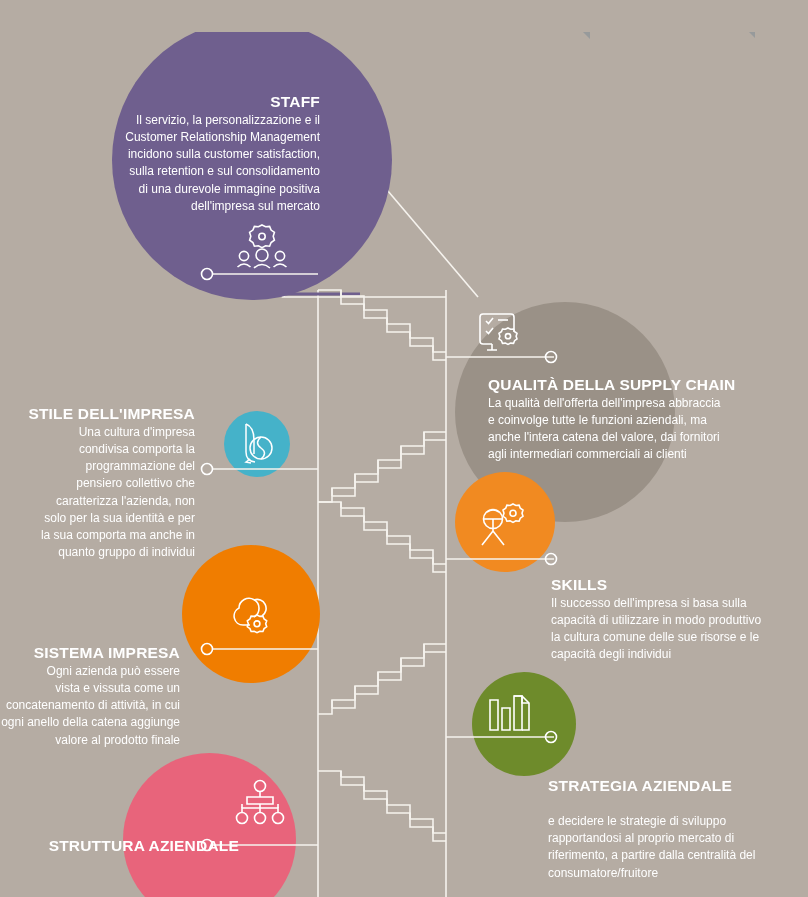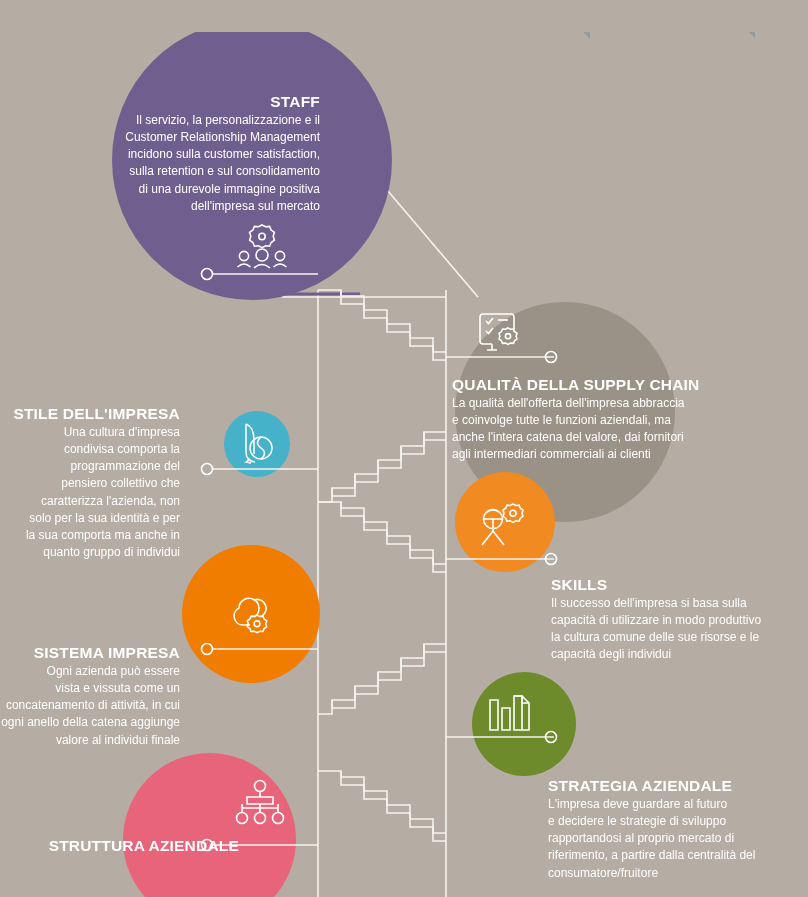--- a/index.html
+++ b/index.html
@@ -226,69 +226,69 @@
     <span class="body">
       <span>Il servizio, la personalizzazione e il</span><br>
       <span>Customer Relationship Management</span><br>
       <span>incidono sulla customer satisfaction,</span><br>
       <span>sulla retention e sul consolidamento</span><br>
       <span>di una durevole immagine positiva</span><br>
       <span>dell'impresa sul mercato</span>
     </span>
   </div>
 
-  <div class="txt ralign" style="left:10px;top:372px;width:170px;">
+  <div class="txt ralign" style="left:25px;top:372px;width:170px;">
     <span class="ttl">STILE DELL'IMPRESA</span>
     <span class="body">
       <span>Una cultura d'impresa</span><br>
       <span>condivisa comporta la</span><br>
       <span>programmazione del</span><br>
       <span>pensiero collettivo che</span><br>
       <span>caratterizza l'azienda, non</span><br>
       <span>solo per la sua identità e per</span><br>
       <span>la sua comporta ma anche in</span><br>
       <span>quanto gruppo di individui</span>
     </span>
   </div>
 
-  <div class="txt lalign" style="left:452px;top:343px;width:290px;">
+  <div class="txt lalign" style="left:488px;top:343px;width:290px;">
     <span class="ttl">QUALITÀ DELLA SUPPLY CHAIN</span>
     <span class="body">
       <span>La qualità dell'offerta dell'impresa abbraccia</span><br>
       <span>e coinvolge tutte le funzioni aziendali, ma</span><br>
       <span>anche l'intera catena del valore, dai fornitori</span><br>
       <span>agli intermediari commerciali ai clienti</span>
     </span>
   </div>
 
   <div class="txt ralign" style="left:0px;top:611px;width:180px;">
     <span class="ttl">SISTEMA IMPRESA</span>
     <span class="body">
       <span>Ogni azienda può essere</span><br>
       <span>vista e vissuta come un</span><br>
       <span>concatenamento di attività, in cui</span><br>
       <span>ogni anello della catena aggiunge</span><br>
-      <span>valore al individui finale</span>
+      <span>valore al prodotto finale</span>
     </span>
   </div>
 
   <div class="txt lalign" style="left:551px;top:543px;width:260px;">
     <span class="ttl">SKILLS</span>
     <span class="body">
       <span>Il successo dell'impresa si basa sulla</span><br>
       <span>capacità di utilizzare in modo produttivo</span><br>
       <span>la cultura comune delle sue risorse e le</span><br>
       <span>capacità degli individui</span>
     </span>
   </div>
 
   <div class="txt lalign" style="left:548px;top:744px;width:265px;">
     <span class="ttl">STRATEGIA AZIENDALE</span>
     <span class="body">
-      <span>L'impresa deve guardare al futuro</span><br>
+      <br>
       <span>e decidere le strategie di sviluppo</span><br>
       <span>rapportandosi al proprio mercato di</span><br>
       <span>riferimento, a partire dalla centralità del</span><br>
       <span>consumatore/fruitore</span>
     </span>
   </div>
 
   <div class="txt ralign" style="left:4px;top:804px;width:235px;">
     <span class="ttl">STRUTTURA AZIENDALE</span>
   </div>

